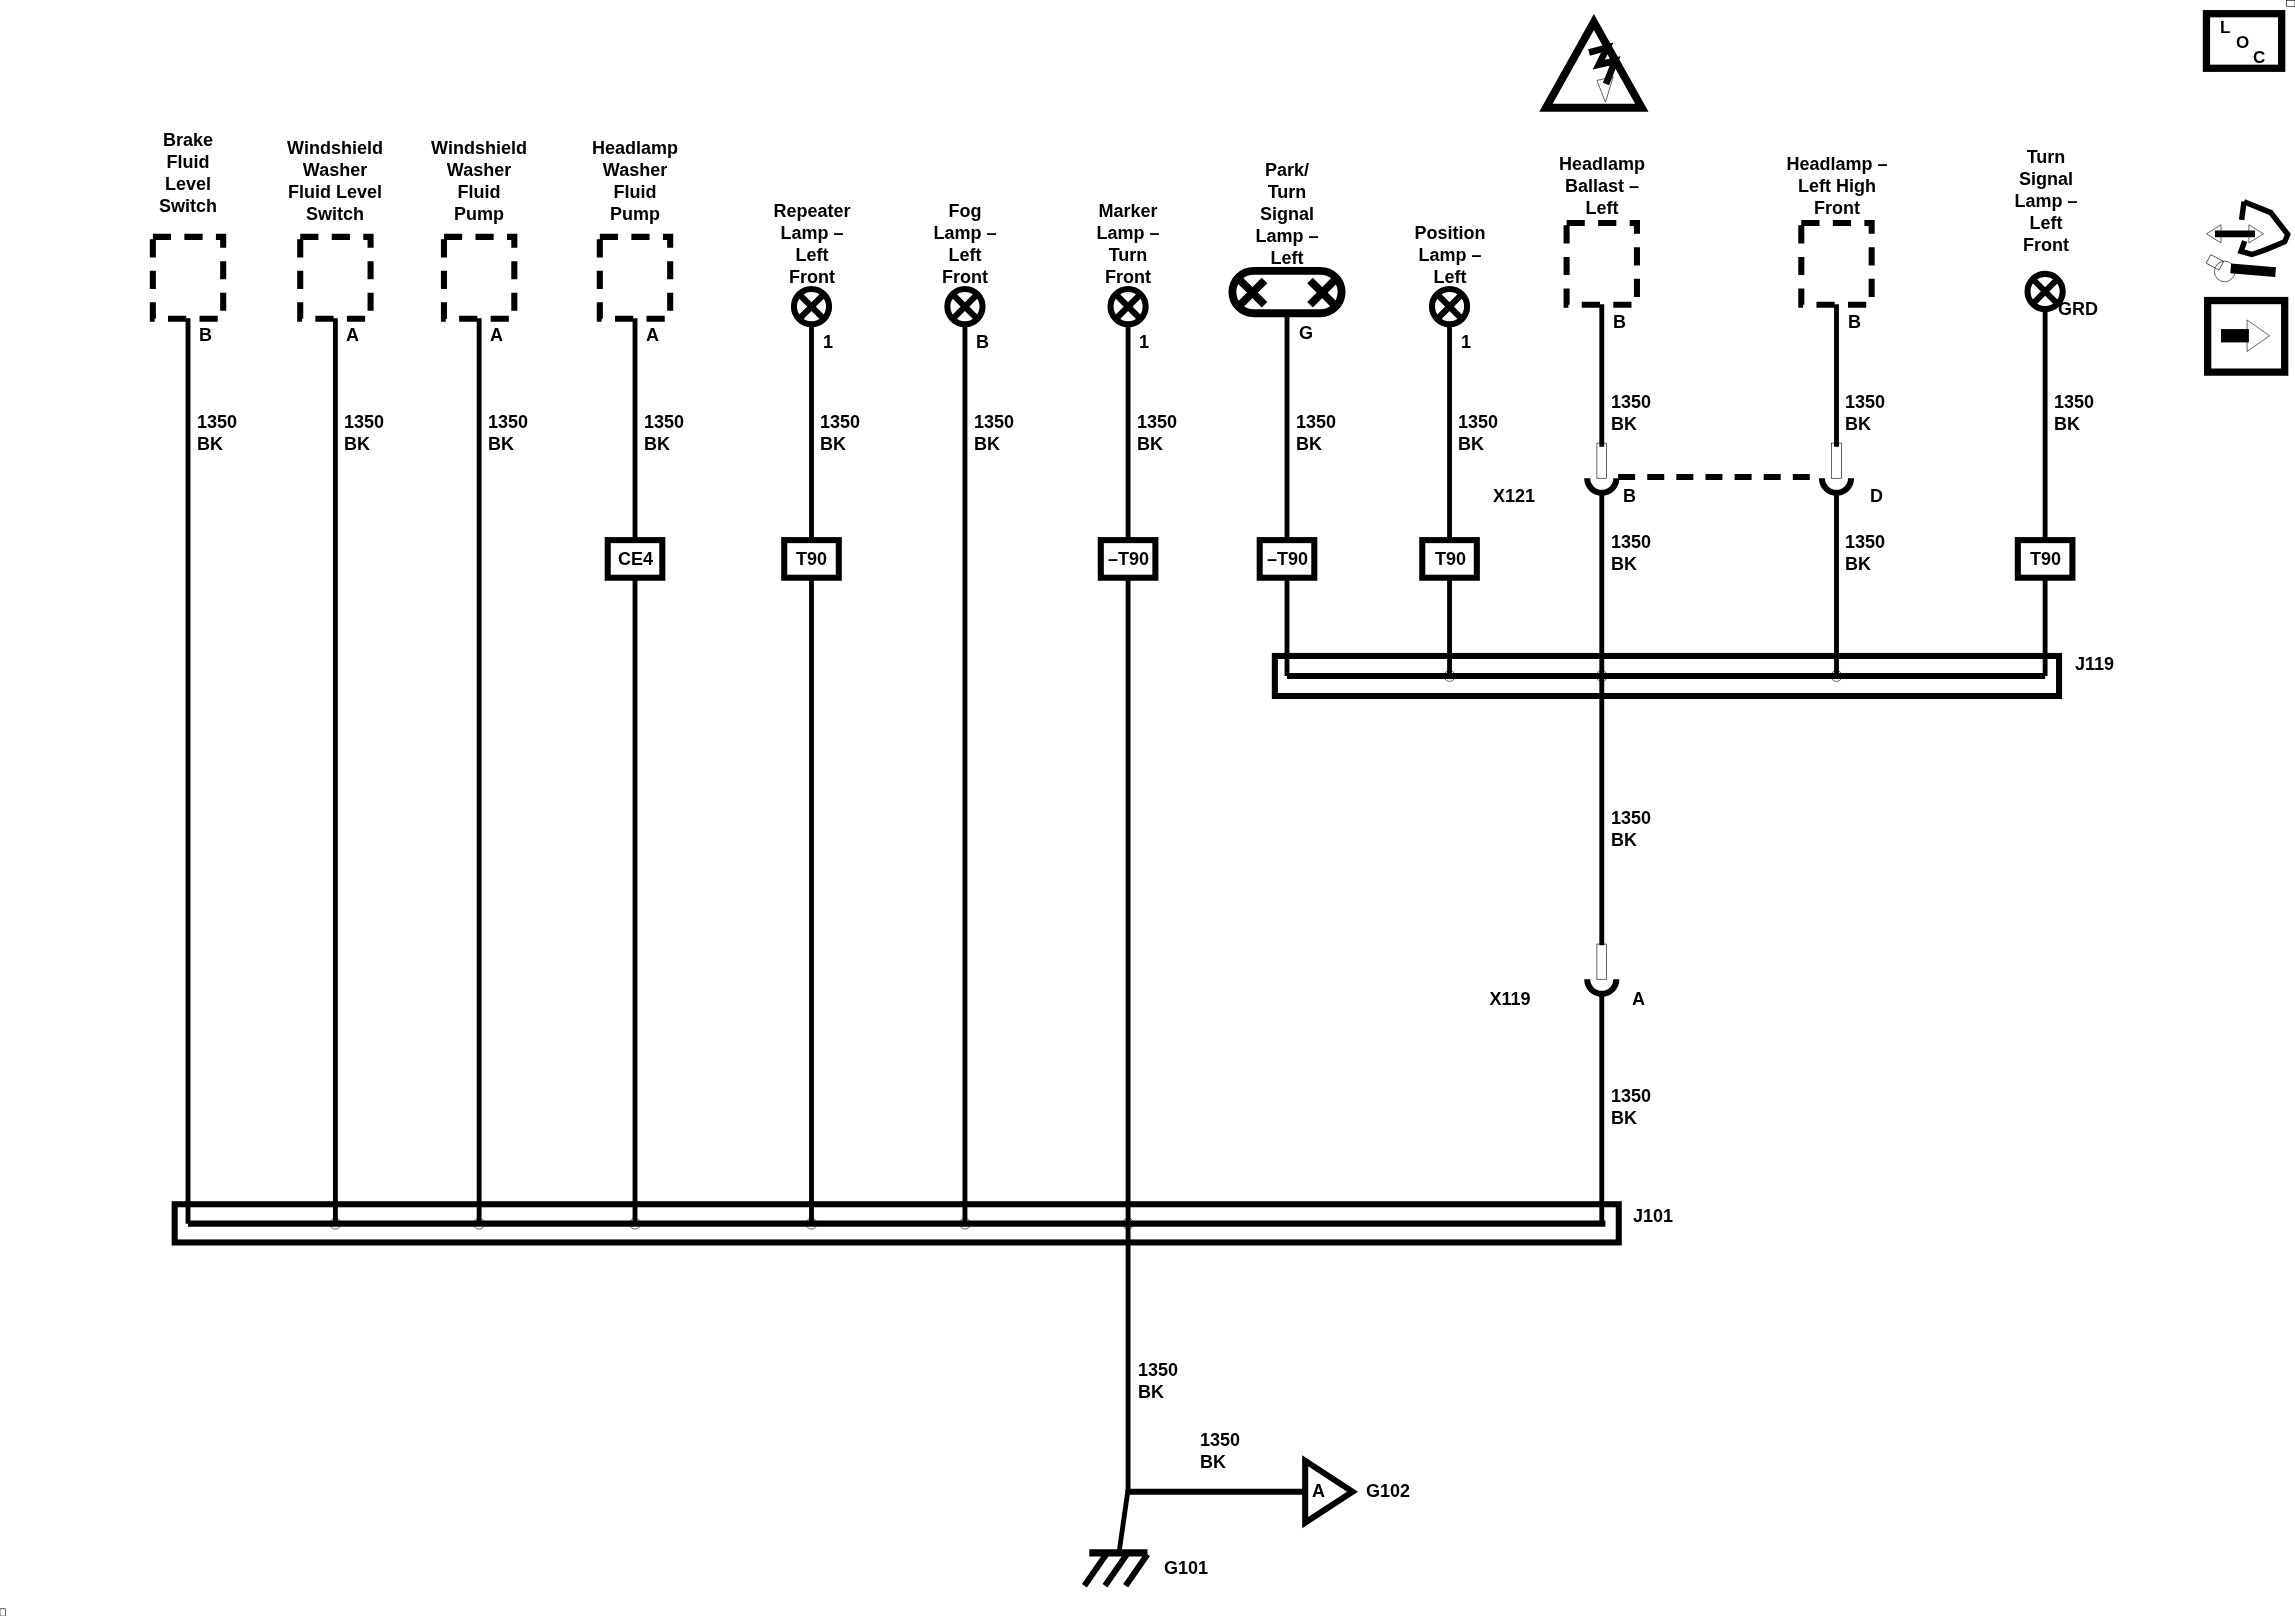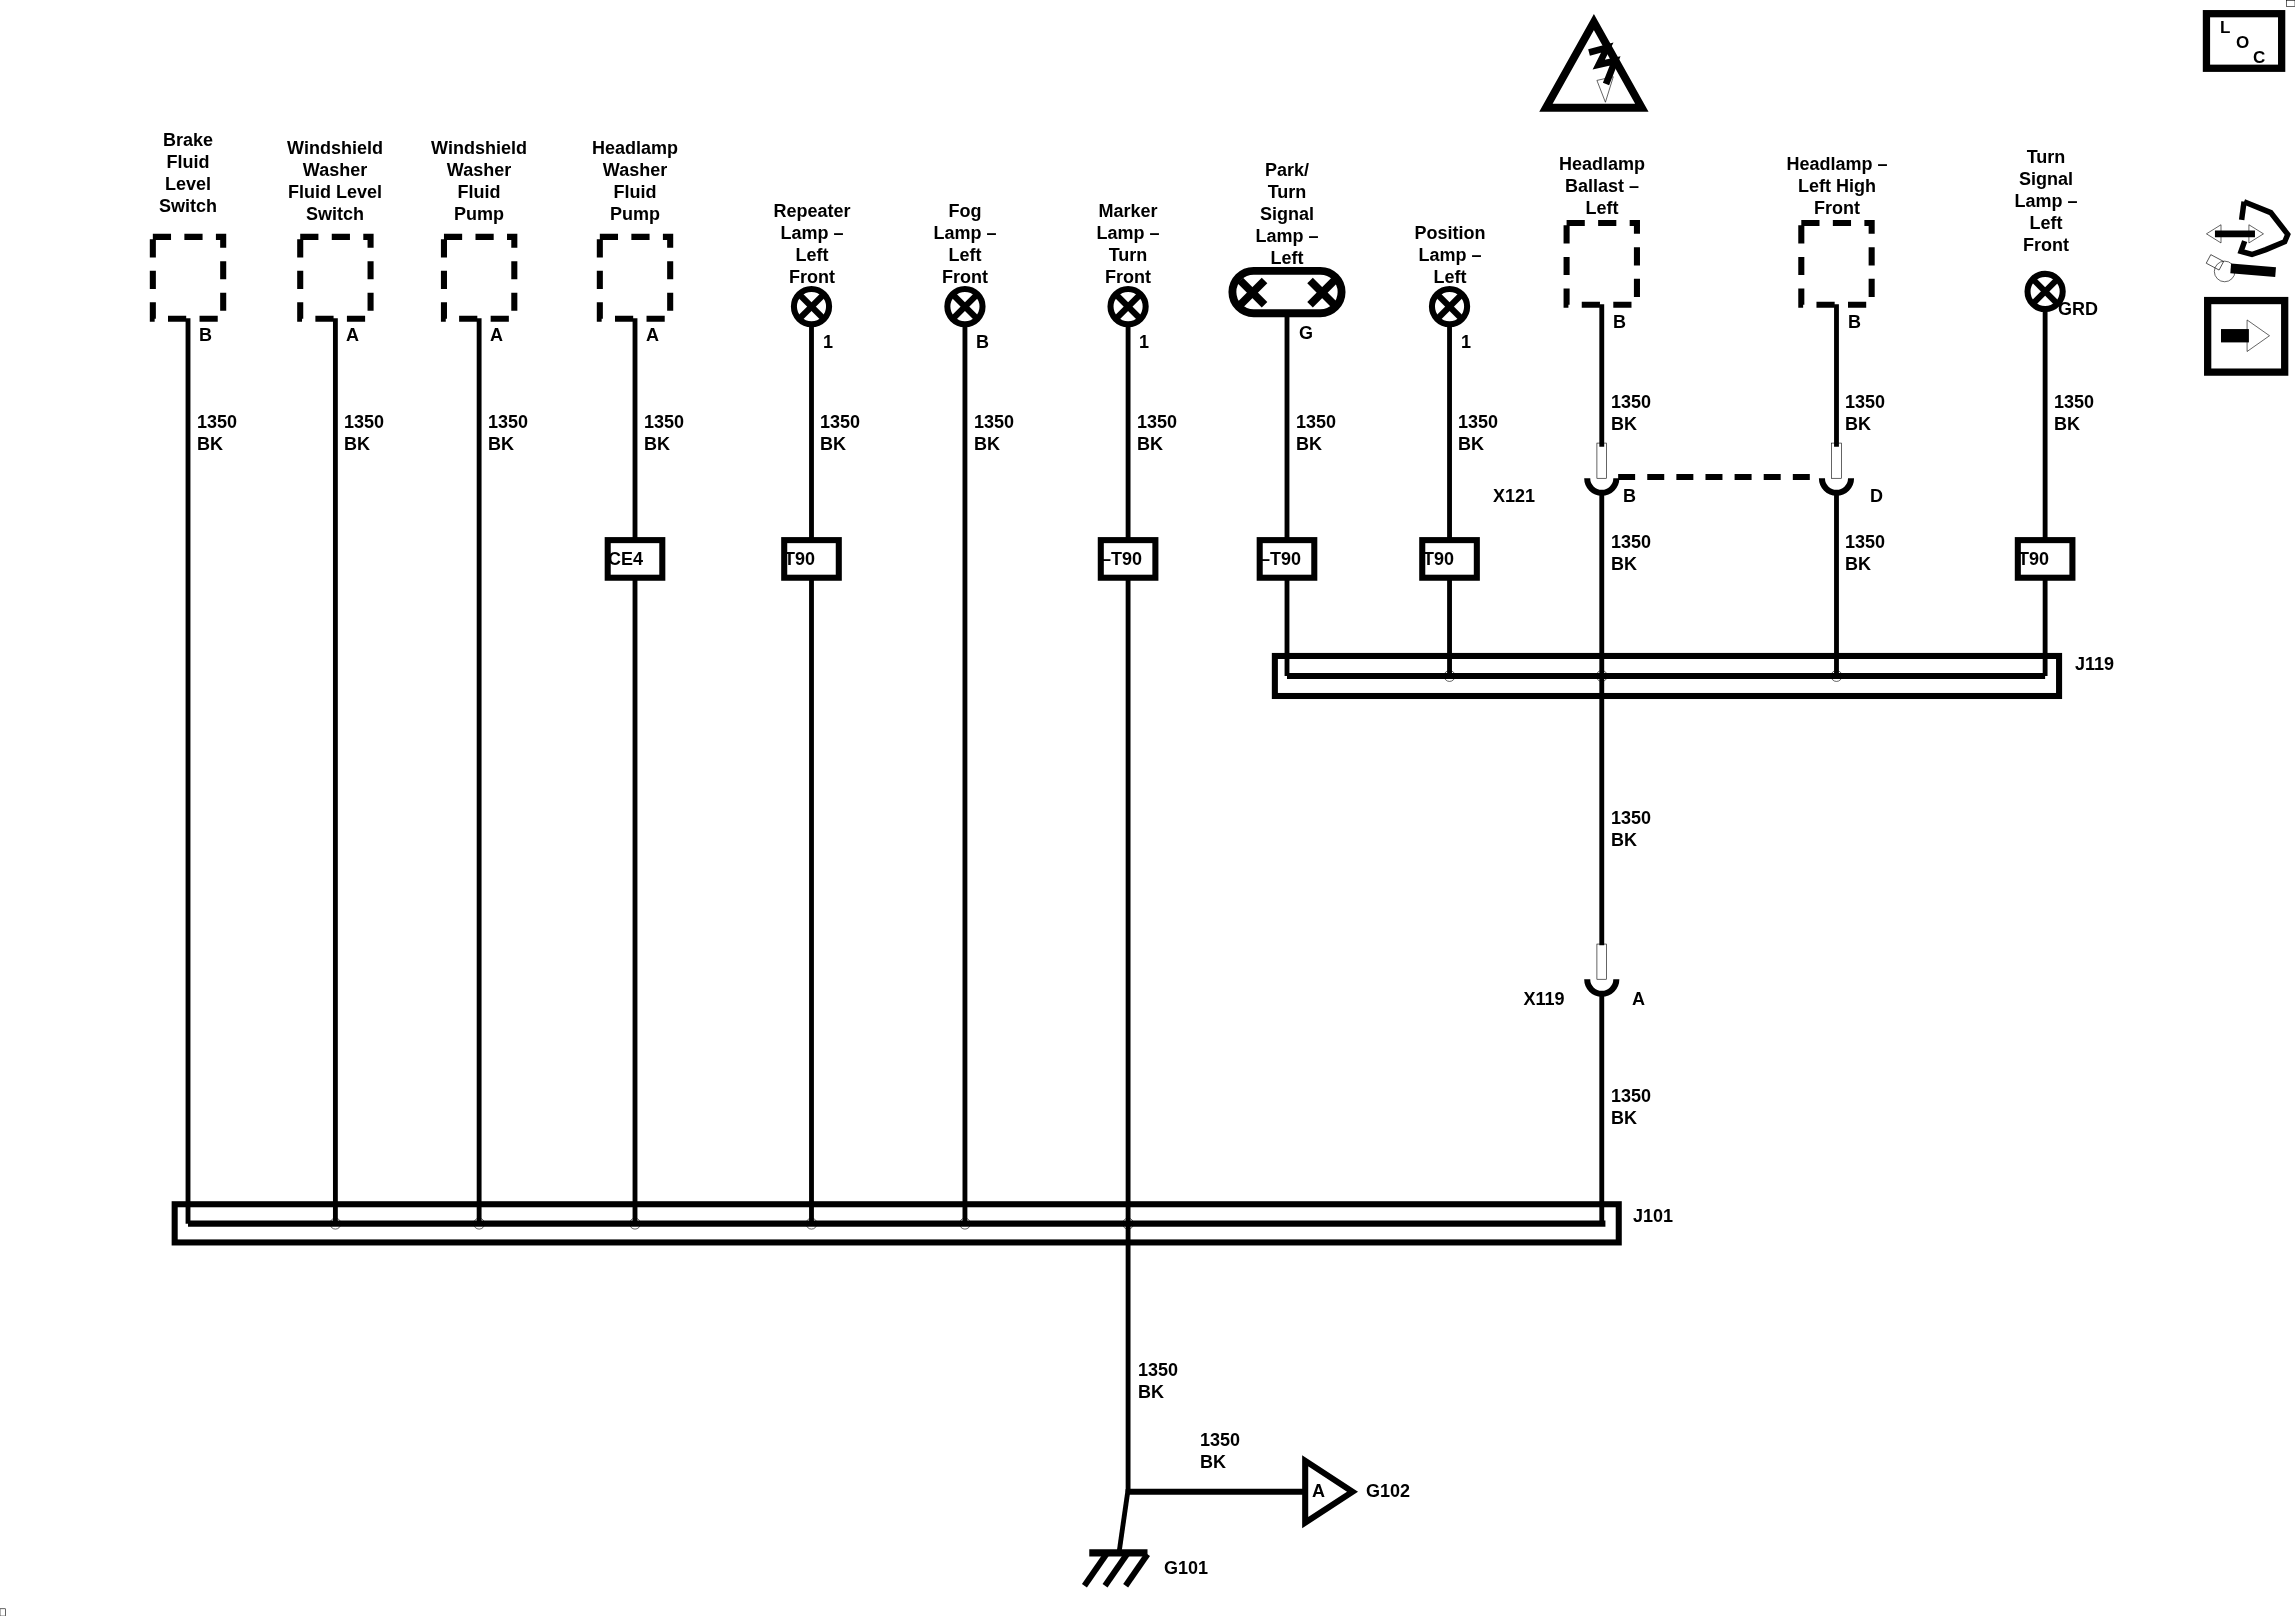--- a/index.html
+++ b/index.html
@@ -4,21 +4,21 @@
 <style>
   html,body{margin:0;padding:0;background:#fff;}
   #stage{position:relative;width:2295px;height:1617px;background:#ffffff;overflow:hidden;
          font-family:"Liberation Sans",sans-serif;}
   #art{position:absolute;left:0;top:0;}
   #art *{stroke:#000;fill:none;}
   .lbl{position:absolute;font-weight:bold;font-size:18px;line-height:22px;color:#000;
        white-space:pre-line;}
   .ctr{text-align:center;transform:translateX(-50%);}
   .rt{width:106px;text-align:center;}
-  .boxlbl{width:55px;line-height:38px;}
+  .boxlbl{width:55px;text-align:center;line-height:38px;}
   .loc{font-size:17px;line-height:17px;}
 </style>
 </head>
 <body>
 
 <div id="stage">
 
 <svg id="art" width="2295" height="1617" viewBox="0 0 3784 2665">
 
   <g stroke-width="10" stroke-dasharray="30 22">
@@ -272,21 +272,21 @@
 <div class="lbl boxlbl" style="left:608px;top:540px">CE4</div>
 <div class="lbl boxlbl" style="left:784px;top:540px">T90</div>
 <div class="lbl boxlbl" style="left:1101px;top:540px">–T90</div>
 <div class="lbl boxlbl" style="left:1260px;top:540px">–T90</div>
 <div class="lbl boxlbl" style="left:1423px;top:540px">T90</div>
 <div class="lbl boxlbl" style="left:2018px;top:540px">T90</div>
 
 <div class="lbl rt" style="left:1461px;top:485px">X121</div>
 <div class="lbl" style="left:1623px;top:485px">B</div>
 <div class="lbl" style="left:1870px;top:485px">D</div>
-<div class="lbl rt" style="left:1491px;top:988px">X119</div>
+<div class="lbl rt" style="left:1457px;top:988px">X119</div>
 <div class="lbl" style="left:1632px;top:988px">A</div>
 <div class="lbl" style="left:2075px;top:653px">J119</div>
 <div class="lbl" style="left:1633px;top:1205px">J101</div>
 <div class="lbl" style="left:1164px;top:1557px">G101</div>
 <div class="lbl" style="left:1366px;top:1480px">G102</div>
 <div class="lbl" style="left:1312px;top:1480px">A</div>
 
 <div class="lbl loc" style="left:2220px;top:19.4px">L</div>
 <div class="lbl loc" style="left:2236px;top:34px">O</div>
 <div class="lbl loc" style="left:2253px;top:49px">C</div>

